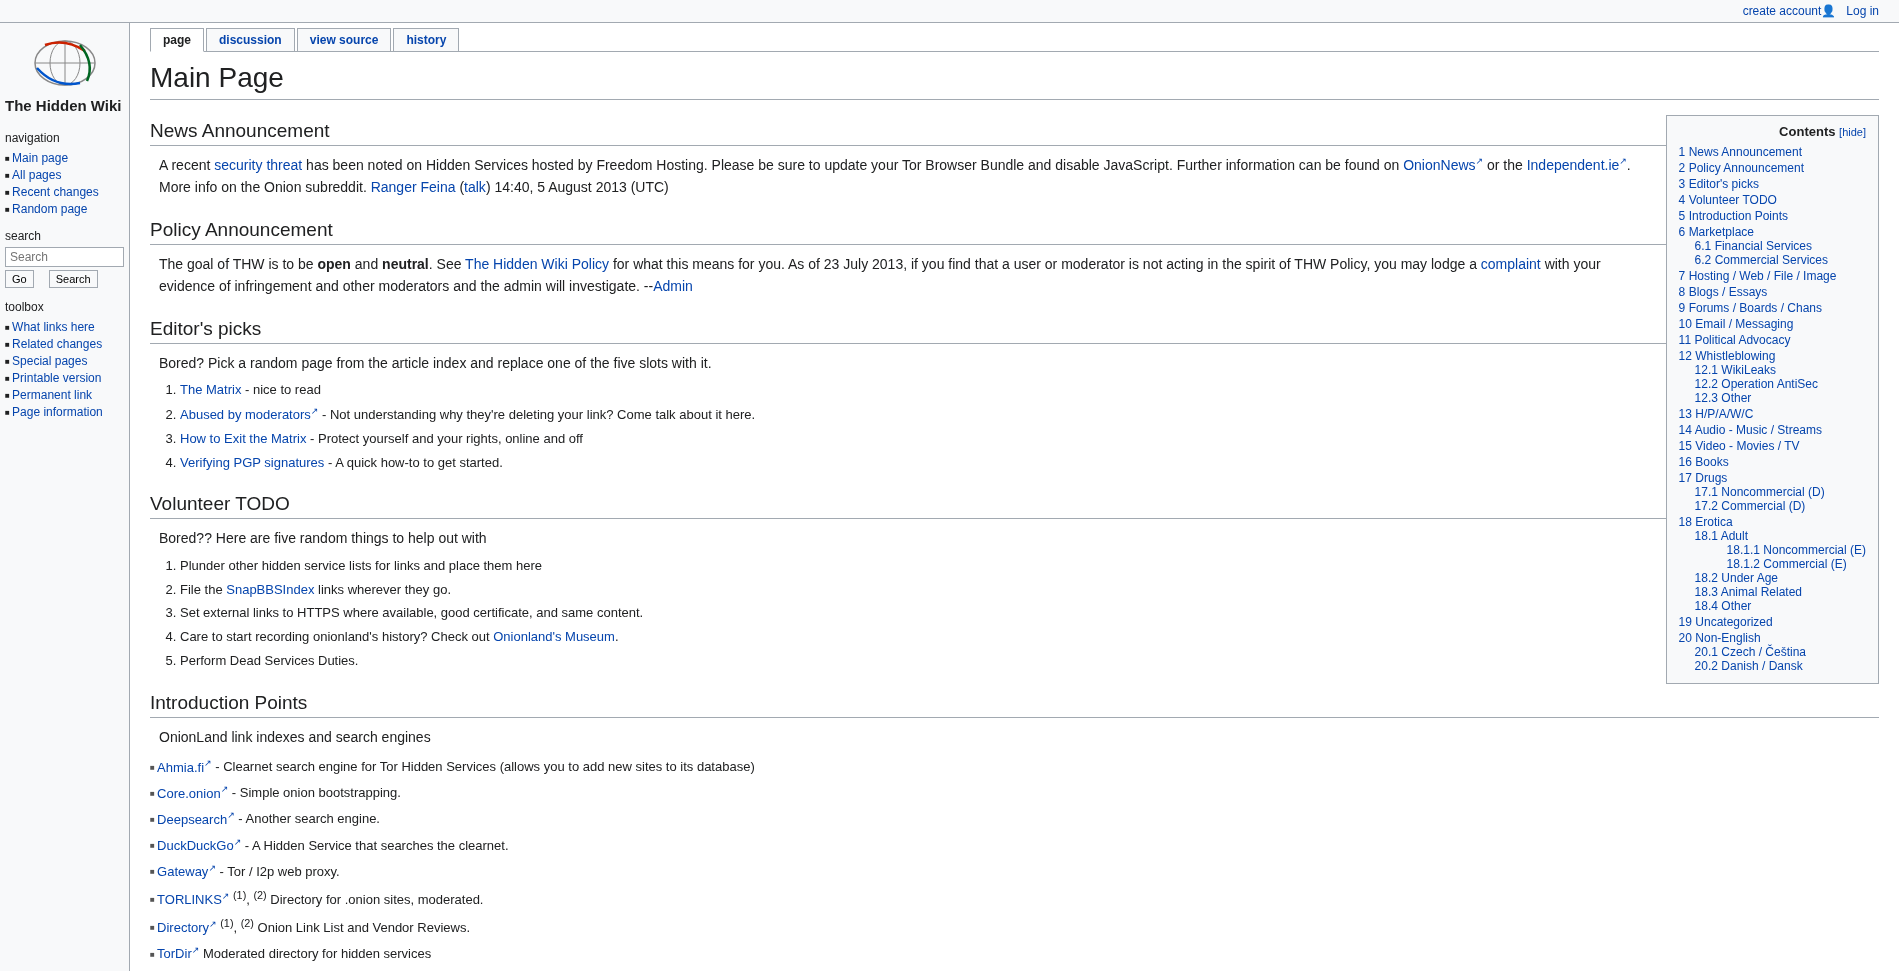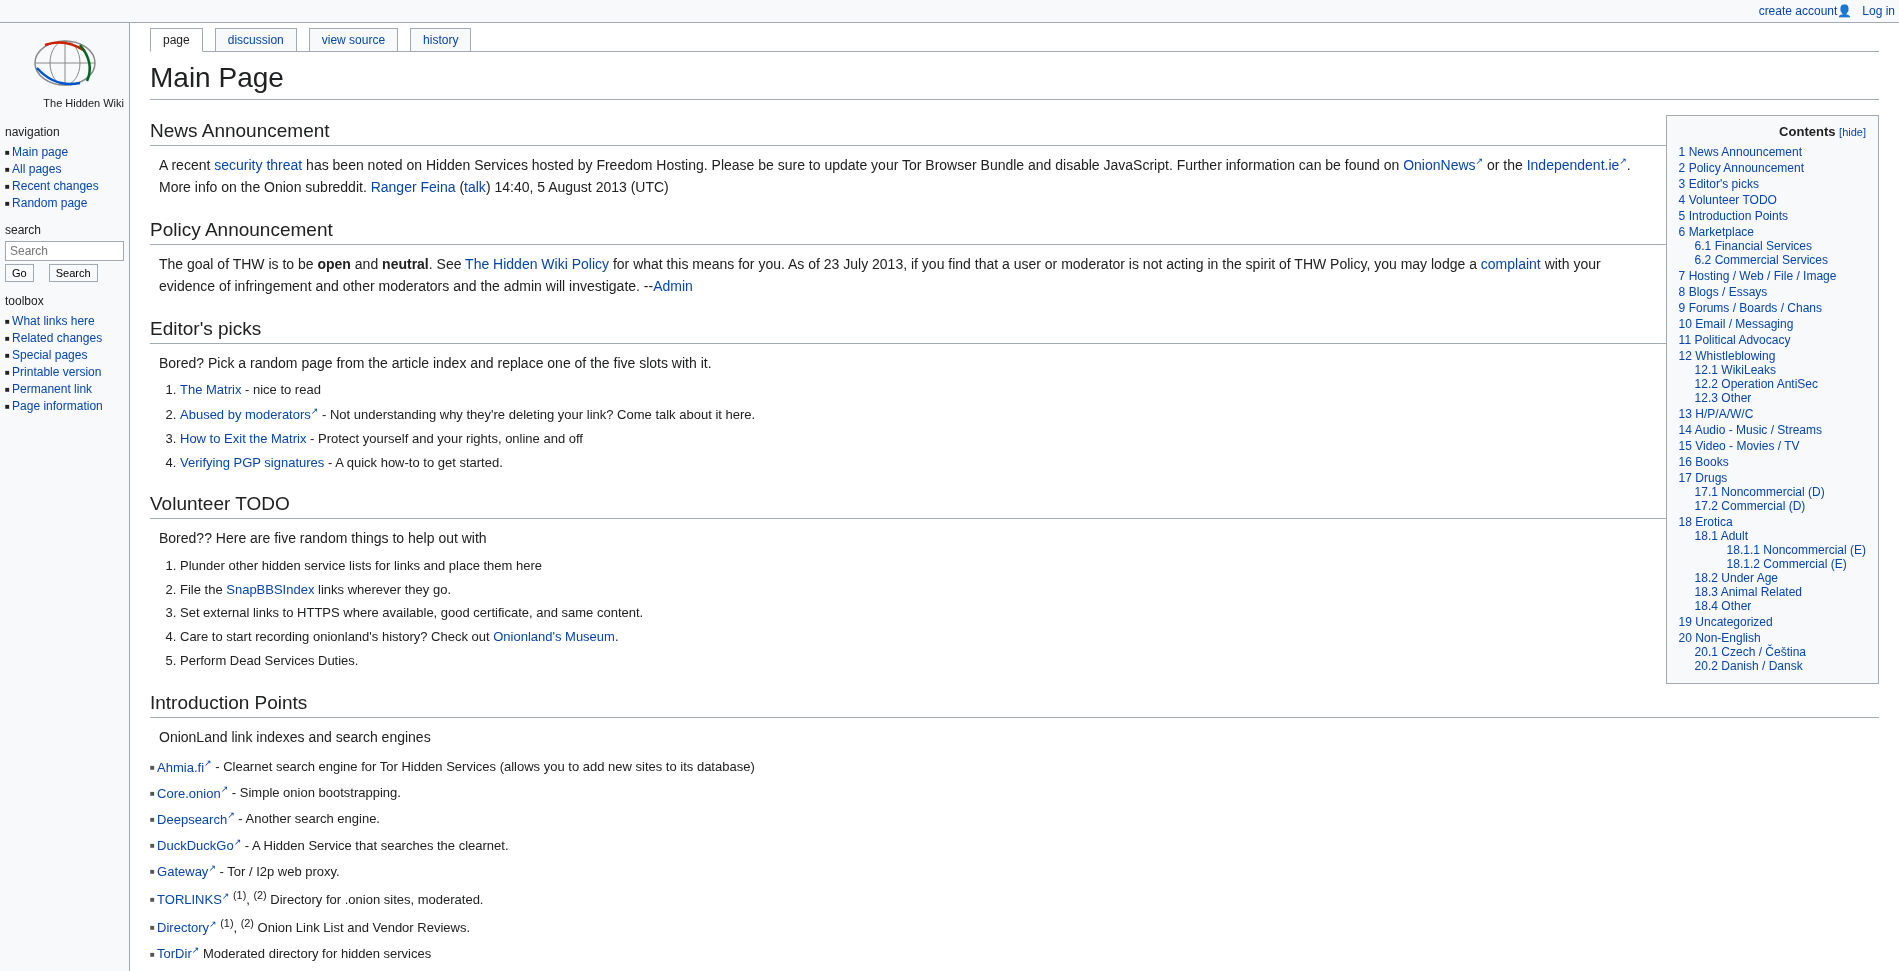--- a/index.html
+++ b/index.html
@@ -3,21 +3,21 @@
   <meta charset="utf-8">
   <style>
     * { box-sizing: border-box; margin: 0; padding: 0; }
     body { font-family: sans-serif; font-size: 13px; color: #202122; background: #fff; }
     
     
     #top-bar {
       display: flex;
       justify-content: flex-end;
       align-items: center;
-      padding: 4px 4px;
+      padding: 4px 20px;
       background: #f8f9fa;
       border-bottom: 1px solid #a2a9b1;
       font-size: 12px;
     }
     #top-bar a { color: #0645ad; text-decoration: none; margin-left: 10px; }
     
     
     #layout { display: flex; }
     
     
@@ -28,23 +28,23 @@
       background: #f8f9fa;
       border-right: 1px solid #a2a9b1;
       min-height: 971px;
     }
     
     .sidebar-logo {
       text-align: center;
       margin-bottom: 15px;
     }
     .logo-text {
-      font-size: 11px;
-      font-weight: normal;
-      text-align: right;
+      font-size: 15px;
+      font-weight: bold;
+      text-align: left;
       line-height: 1.3;
     }
     
     
     .logo-svg { width: 80px; height: 60px; }
     
     .sidebar-section-title {
       font-size: 12px;
       color: #202122;
       font-weight: normal;
@@ -94,25 +94,26 @@
       align-items: flex-end;
       border-bottom: 1px solid #a2a9b1;
       margin-bottom: 0;
       padding-top: 5px;
     }
     .tab {
       padding: 4px 12px;
       font-size: 12px;
       border: 1px solid #a2a9b1;
       border-bottom: none;
-      margin-right: 12px;
+      margin-right: 2px;
       cursor: pointer;
       text-decoration: none;
       color: #0645ad;
       background: #f8f9fa;
+      font-weight: bold;
     }
     .tab.active {
       background: #fff;
       color: #202122;
       border-bottom: 1px solid #fff;
       margin-bottom: -1px;
       z-index: 1;
     }
     
     

